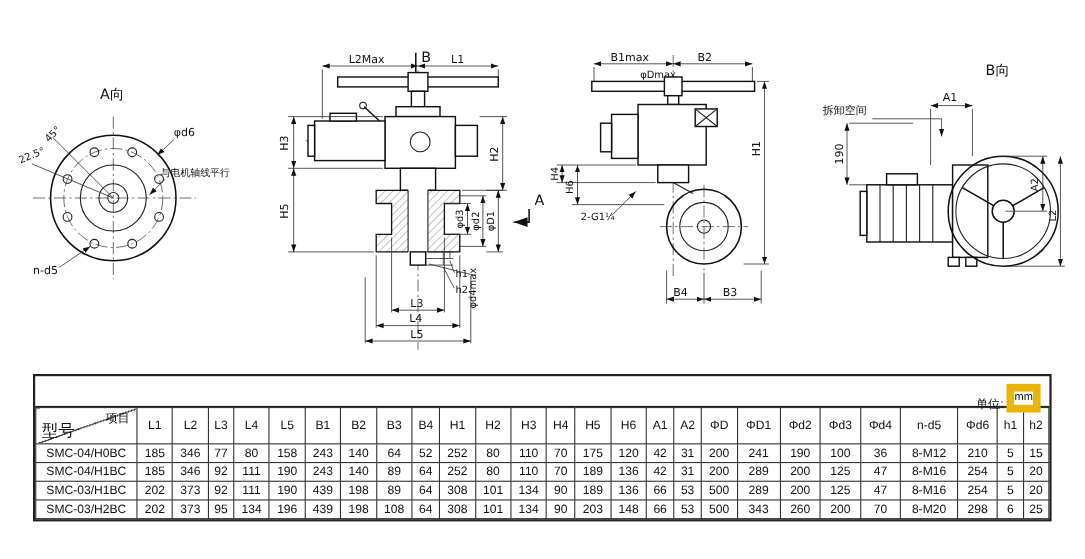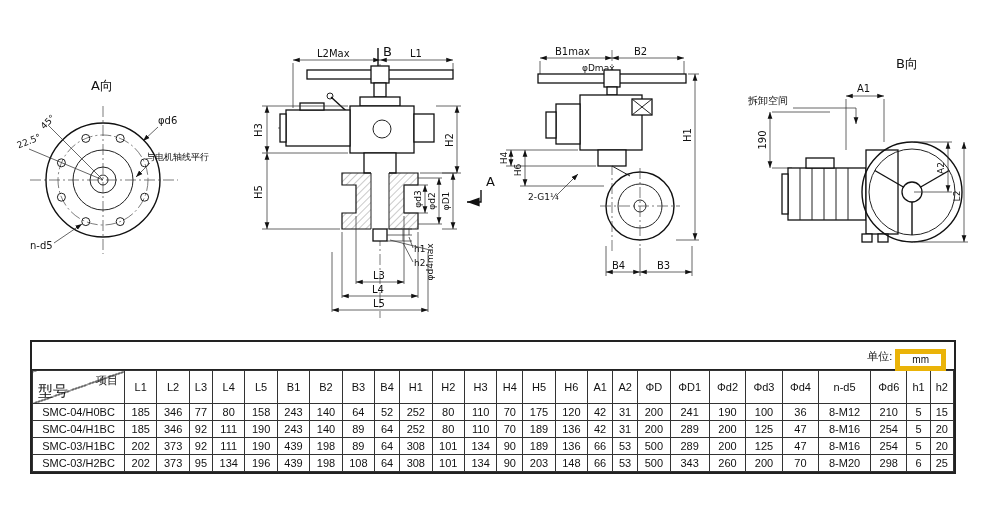--- a/index.html
+++ b/index.html
@@ -19,22 +19,22 @@
   text.t{font:10px "DejaVu Sans",sans-serif;fill:#111}
   text.t9{font:9px "DejaVu Sans",sans-serif;fill:#111}
   text.big{font:13px "DejaVu Sans",sans-serif;fill:#111}
   .tc{text-anchor:middle}
 
   
   .table-wrap{position:absolute;left:30px;top:340px;width:926px;border:2px solid #222;background:#fff}
   .title-bar{position:relative;height:28px;border-bottom:1px solid #222;
              display:flex;align-items:center;justify-content:center}
   .tbl-title{font-size:16px;letter-spacing:1px}
-  .unit{position:absolute;right:8px;top:7px;font-size:11px;display:flex;align-items:flex-start;gap:3px}
-  .unit-box{border:5px solid #eab308;padding:0 12px;font-size:10px;line-height:12px}
+  .unit{position:absolute;right:8px;top:7px;font-size:11px;display:flex;align-items:flex-end;gap:3px}
+  .unit-box{border:7px solid #eab308;padding:0 0;font-size:10px;line-height:12px}
   table{width:100%;border-collapse:collapse;font-size:11px}
   th,td{border:1px solid #333;text-align:center;padding:1px 1px;height:17px;font-weight:normal;white-space:nowrap}
   thead th{height:32px}
   th.diag{position:relative;width:92px;padding:16px;
     background:linear-gradient(to bottom right,
       transparent calc(50% - .6px),#333 calc(50% - .6px),
       #333 calc(50% + .6px),transparent calc(50% + .6px))}
   th.diag .item-lbl{position:absolute;top:2px;right:6px;font-size:11px}
   th.diag .model-lbl{position:absolute;bottom:2px;left:5px;font-size:15px}
   td.model-cell{white-space:nowrap}

